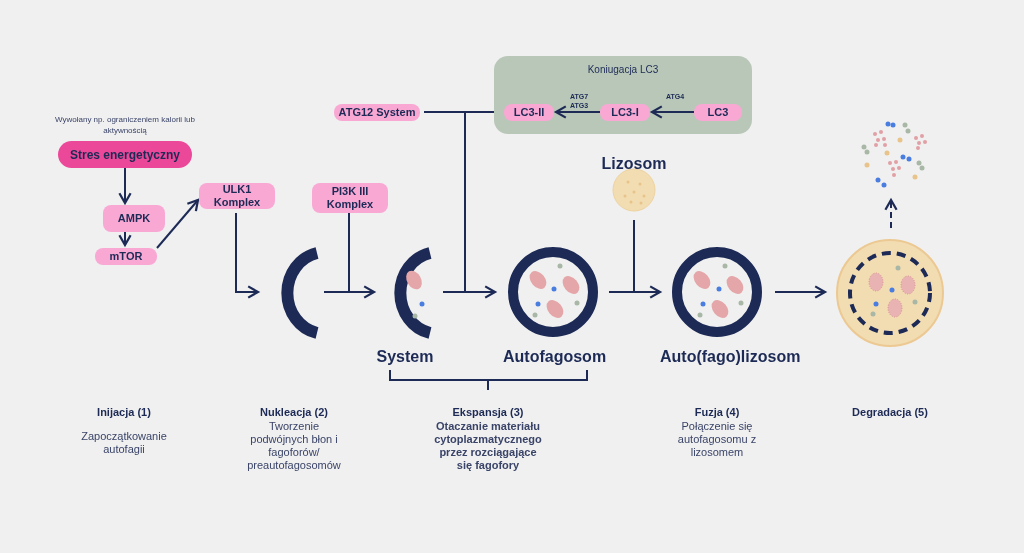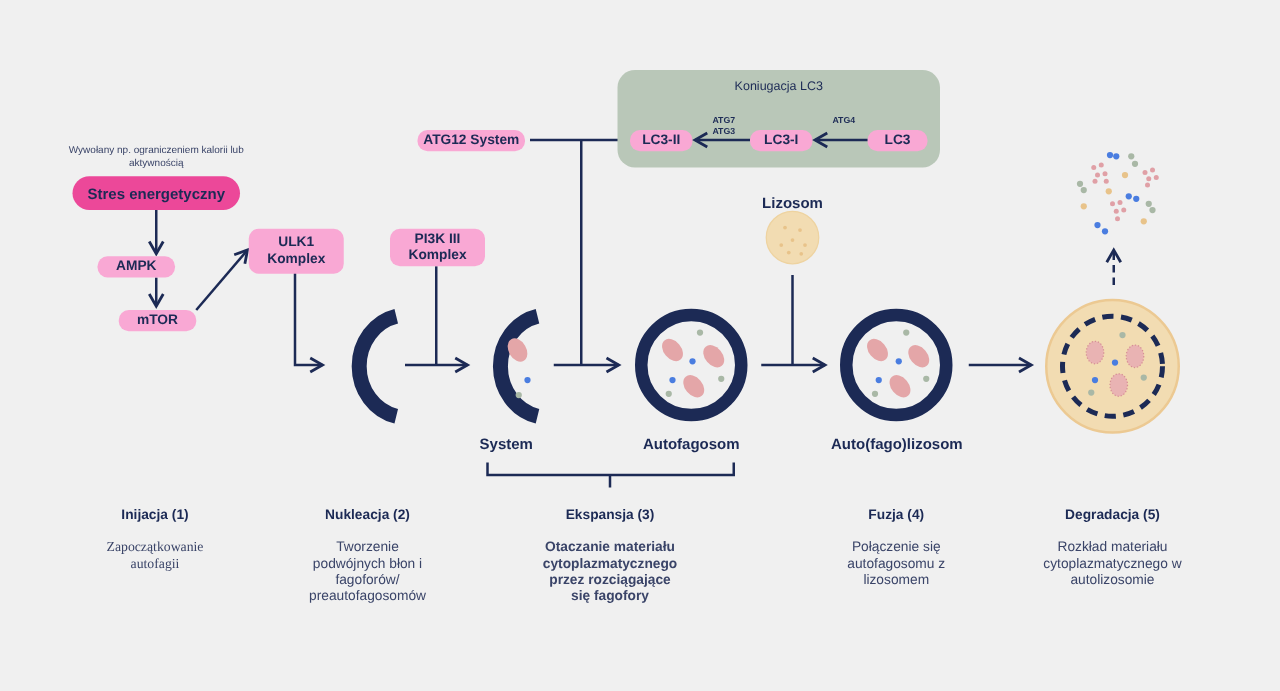--- a/index.html
+++ b/index.html
@@ -3,23 +3,23 @@
 <meta charset="utf-8">
 <style>
   html,body{margin:0;padding:0;}
   body{width:1024px;height:553px;background:#f0f0f0;font-family:"Liberation Sans",sans-serif;color:#1c2a55;position:relative;overflow:hidden;}
   .abs{position:absolute;}
   .box{position:absolute;background:#f9a8d4;border-radius:8px;font-weight:bold;font-size:11px;color:#1c2a55;text-align:center;display:flex;align-items:center;justify-content:center;line-height:13px;}
   .pill{position:absolute;background:#ec4899;border-radius:18px;font-weight:bold;font-size:12px;display:flex;align-items:center;justify-content:center;}
   .note{position:absolute;font-size:8px;text-align:center;color:#3a4468;line-height:11px;}
   .panel{position:absolute;background:#b9c7b8;border-radius:14px;}
   .small-label{position:absolute;font-size:7px;font-weight:bold;text-align:center;line-height:9px;}
-  .lbl{position:absolute;font-weight:bold;font-size:12px;text-align:center;}
+  .lbl{position:absolute;font-weight:bold;font-size:16px;text-align:center;}
   .stage{position:absolute;width:180px;text-align:center;}
-  .stage .t{font-weight:bold;font-size:11px;margin-bottom:14px;}
+  .stage .t{font-weight:bold;font-size:11px;margin-bottom:2px;}
   .stage .d{font-size:11px;line-height:13px;color:#3a4468;}
   svg{position:absolute;left:0;top:0;}
 </style>
 </head>
 <body>
 
 <svg width="1024" height="553">
   <defs>
     <marker id="ah" viewBox="0 0 10 10" refX="8" refY="5" markerWidth="7" markerHeight="7" orient="auto-start-reverse">
       <path d="M1,1 L8,5 L1,9" fill="none" stroke="#1c2a55" stroke-width="1.6"></path>
@@ -140,24 +140,24 @@
     <circle cx="919" cy="163" r="2.5" fill="#a9b8a6"></circle>
       <circle cx="922" cy="168" r="2.5" fill="#a9b8a6"></circle>
   </g>
 
   <polyline points="390,370 390,380 587,380 587,370" fill="none" stroke="#1c2a55" stroke-width="2"></polyline>
   <line x1="488" y1="380" x2="488" y2="390" stroke="#1c2a55" stroke-width="2"></line>
 </svg>
 
 <div class="note" style="left:40px;top:114px;width:170px;">Wywołany np. ograniczeniem kalorii lub aktywnością</div>
 <div class="pill" style="left:58px;top:141px;width:134px;height:27px;">Stres energetyczny</div>
-<div class="box" style="left:78px;top:205px;width:62px;height:17px;">AMPK</div>
+<div class="box" style="left:103px;top:205px;width:62px;height:27px;">AMPK</div>
 <div class="box" style="left:95px;top:248px;width:62px;height:17px;">mTOR</div>
 
-<div class="box" style="left:199px;top:183px;width:76px;height:36px;">ULK1 Komplex</div>
+<div class="box" style="left:199px;top:183px;width:76px;height:26px;">ULK1 Komplex</div>
 <div class="box" style="left:312px;top:183px;width:76px;height:30px;">PI3K III Komplex</div>
 <div class="box" style="left:334px;top:104px;width:86px;height:17px;">ATG12 System</div>
 
 <div class="panel" style="left:494px;top:56px;width:258px;height:78px;"></div>
 <div class="abs" style="left:494px;top:64px;width:258px;text-align:center;font-size:10px;">Koniugacja LC3</div>
 <div class="box" style="left:504px;top:104px;width:50px;height:17px;">LC3-II</div>
 <div class="box" style="left:600px;top:104px;width:50px;height:17px;text-align:right;">LC3-I</div>
 <div class="box" style="left:694px;top:104px;width:48px;height:17px;">LC3</div>
 <div class="small-label" style="left:564px;top:92px;width:30px;">ATG7</div>
 <div class="small-label" style="left:564px;top:101px;width:30px;">ATG3</div>
@@ -167,30 +167,29 @@
   <line x1="694" y1="112" x2="652" y2="112" stroke="#1c2a55" stroke-width="2" marker-end="url(#ah)"></line>
 </svg>
 
 <div class="lbl" style="left:370px;top:348px;width:70px;">System</div>
 <div class="lbl" style="left:503px;top:348px;width:100px;">Autofagosom</div>
 <div class="lbl" style="left:600px;top:155px;width:68px;">Lizosom</div>
 <div class="lbl" style="left:660px;top:348px;width:115px;">Auto(fago)lizosom</div>
 
 <div class="stage" style="left:34px;top:406px;">
   <div class="t">Inijacja (1)</div>
-  <div class="d" style="width:100px;margin:12px auto;font-family:Liberation Serif, serif;">Zapoczątkowanie autofagii</div>
+  <div class="d" style="width:100px;margin:12px auto;">Zapoczątkowanie autofagii</div>
 </div>
 <div class="stage" style="left:204px;top:406px;">
   <div class="t">Nukleacja (2)</div>
   <div class="d" style="width:104px;margin:0 auto;">Tworzenie podwójnych błon i fagoforów/ preautofagosomów</div>
 </div>
 <div class="stage" style="left:398px;top:406px;">
   <div class="t">Ekspansja (3)</div>
   <div class="d" style="width:110px;margin:0 auto;font-weight:bold;">Otaczanie materiału cytoplazmatycznego przez rozciągające się fagofory</div>
 </div>
 <div class="stage" style="left:627px;top:406px;">
   <div class="t">Fuzja (4)</div>
   <div class="d" style="width:90px;margin:0 auto;">Połączenie się autofagosomu z lizosomem</div>
 </div>
 <div class="stage" style="left:800px;top:406px;">
   <div class="t">Degradacja (5)</div>
-  <div class="d" style="width:112px;margin:0 auto;">Rozkład materiału cytoplazmatycznego w autolizosomie</div>
 </div>
 
 </body></html>

